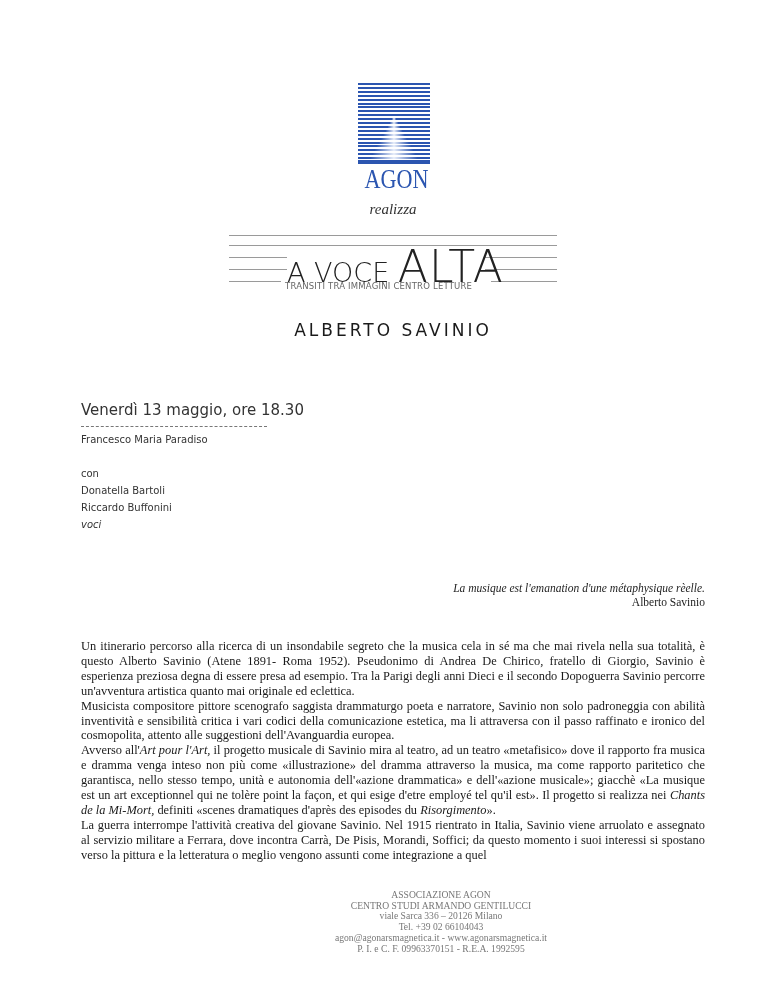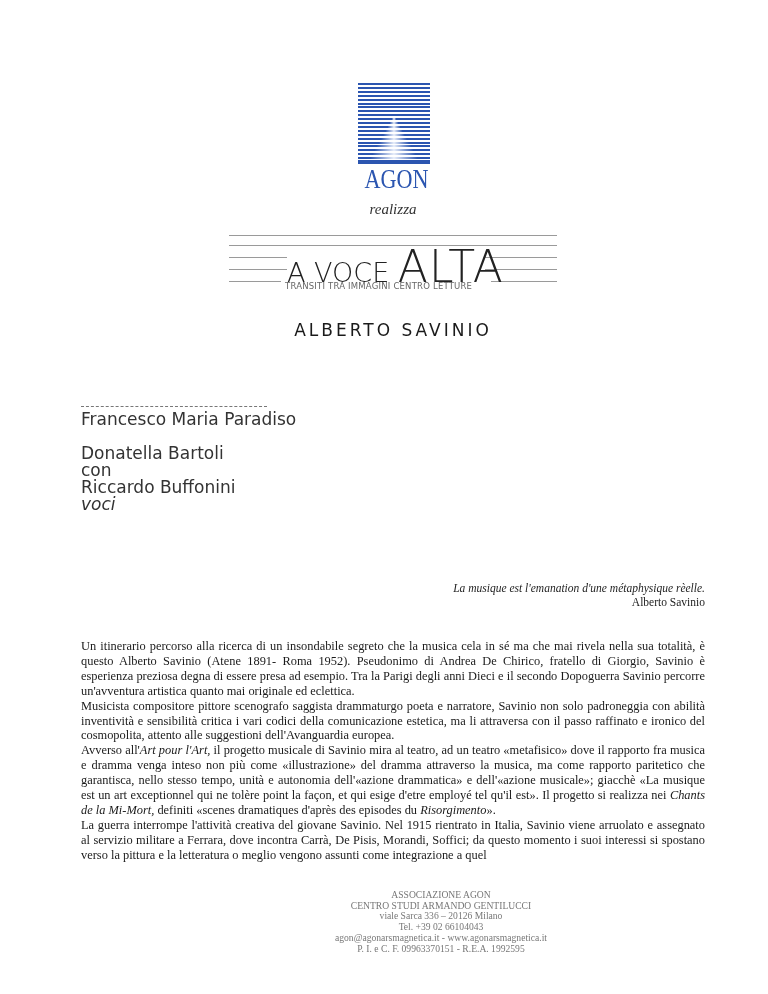--- a/index.html
+++ b/index.html
@@ -27,21 +27,21 @@
                 color: #666; letter-spacing: 0.2px; white-space: nowrap; }
 
   
   .headline { position: absolute; left: 0; top: 319px; width: 768px; text-align: center;
               font-family: "DejaVu Sans", sans-serif; font-size: 17px; letter-spacing: 3px; color: #1a1a1a; line-height: 22px; }
 
   
   .event { position: absolute; left: 72px; top: 400px; font-family: "DejaVu Sans", sans-serif; color: #333; }
   .event .date { font-size: 15px; line-height: 20px; }
   .event .rule { width: 186px; height: 0; border-top: 1px dashed #777; margin: 6px 0 4px 0; }
-  .event .p { font-size: 17px; line-height: 17px; }
+  .event .p { font-size: 10px; line-height: 17px; }
   .event .gap { height: 17px; }
   .event .it { font-style: italic; }
 
   
   .quote { position: absolute; right: 72px; top: 581px; text-align: right; font-family: "Liberation Serif", serif;
            font-size: 11.5px; line-height: 14px; color: #222; }
   .quote .q { font-style: italic; }
 
   
   .body-text { position: absolute; left: 72px; top: 639px; width: 624px; font-family: "Liberation Serif", serif;
@@ -99,25 +99,26 @@
       <span class="small">A VOCE </span><span class="big">ALTA</span>
     </div>
     <div class="banner-sub">TRANSITI TRA IMMAGINI CENTRO LETTURE</div>
   </div>
 
   <div class="headline">
     <div>ALBERTO SAVINIO</div>
   </div>
 
   <div class="event">
+    <div class="date">Venerdì 13 maggio, ore 18.30</div>
     <div class="rule"></div>
     <div class="p">Francesco Maria Paradiso</div>
     <div class="gap"></div>
+    <div class="p">con</div>
     <div class="p">Donatella Bartoli</div>
-    <div class="p">con</div>
     <div class="p">Riccardo Buffonini</div>
     <div class="p it">voci</div>
   </div>
 
   <div class="quote">
     <div class="q">La musique est l'emanation d'une métaphysique rèelle.</div>
     <div>Alberto Savinio</div>
   </div>
 
   <div class="body-text">

